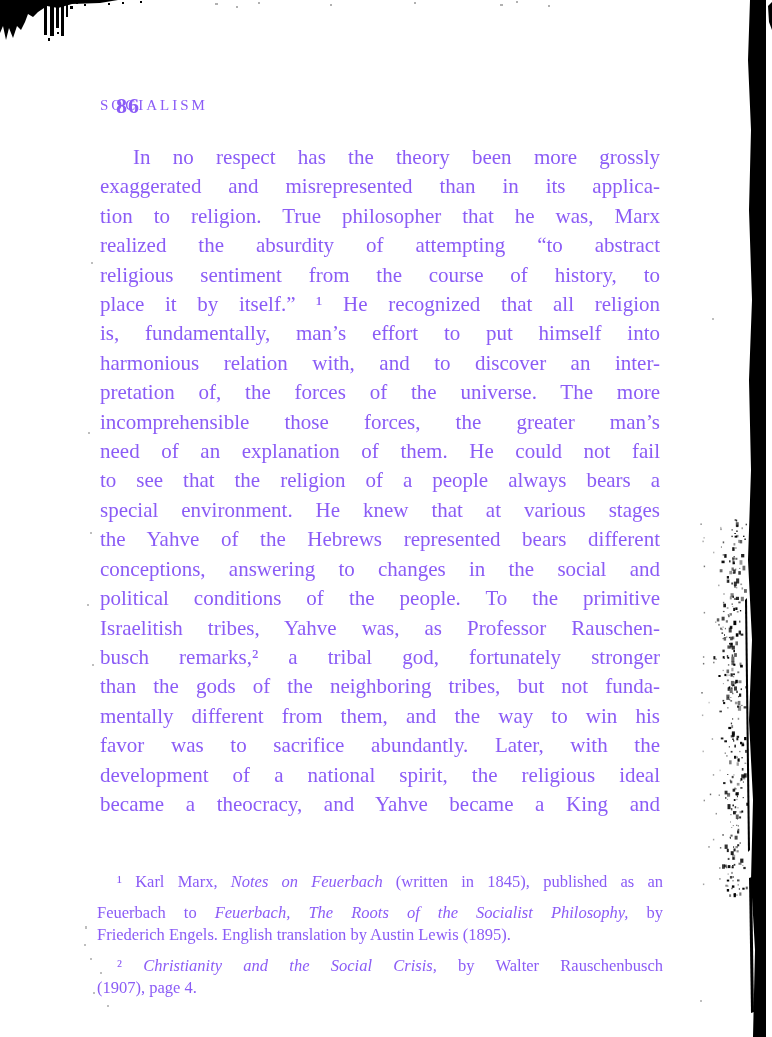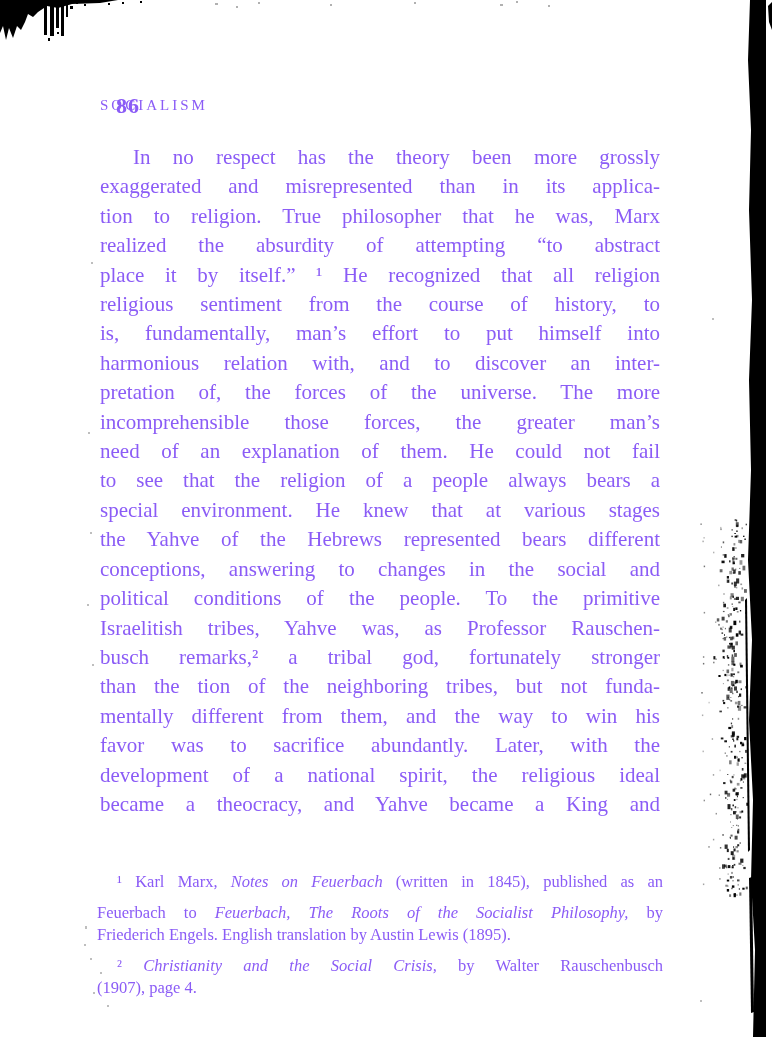--- a/index.html
+++ b/index.html
@@ -425,35 +425,35 @@
   <div class="header">
     <span class="pagenum">86</span>
     <span class="runhead">SOCIALISM</span>
   </div>
 
   <div class="bodytext" id="body-lines">
       <div class="bline indent">In no respect has the theory been more grossly</div>
       <div class="bline">exaggerated and misrepresented than in its applica-</div>
       <div class="bline">tion to religion. True philosopher that he was, Marx</div>
       <div class="bline">realized the absurdity of attempting “to abstract</div>
+      <div class="bline">religious sentiment from the course of history, to</div>
       <div class="bline">place it by itself.” ¹ He recognized that all religion</div>
-      <div class="bline">religious sentiment from the course of history, to</div>
       <div class="bline">is, fundamentally, man’s effort to put himself into</div>
       <div class="bline">harmonious relation with, and to discover an inter-</div>
       <div class="bline">pretation of, the forces of the universe. The more</div>
       <div class="bline">incomprehensible those forces, the greater man’s</div>
       <div class="bline">need of an explanation of them. He could not fail</div>
       <div class="bline">to see that the religion of a people always bears a</div>
       <div class="bline">special environment. He knew that at various stages</div>
       <div class="bline">the Yahve of the Hebrews represented bears different</div>
       <div class="bline">conceptions, answering to changes in the social and</div>
       <div class="bline">political conditions of the people. To the primitive</div>
       <div class="bline">Israelitish tribes, Yahve was, as Professor Rauschen-</div>
       <div class="bline">busch remarks,² a tribal god, fortunately stronger</div>
-      <div class="bline">than the tion of the neighboring tribes, but not funda-</div>
+      <div class="bline">than the gods of the neighboring tribes, but not funda-</div>
       <div class="bline">mentally different from them, and the way to win his</div>
       <div class="bline">favor was to sacrifice abundantly. Later, with the</div>
       <div class="bline">development of a national spirit, the religious ideal</div>
       <div class="bline">became a theocracy, and Yahve became a King and</div>
     </div>
 
   <div class="footnotes" id="footnote-lines">
       <div class="fline indent just"><span>¹ Karl Marx, </span><i>Notes on Feuerbach</i><span> (written in 1845), published as an</span></div>
       <div class="fline just"><span>Feuerbach to </span><i>Feuerbach, The Roots of the Socialist Philosophy,</i><span> by</span></div>
       <div class="fline"><span>Friederich Engels.  English translation by Austin Lewis (1895).</span></div>

